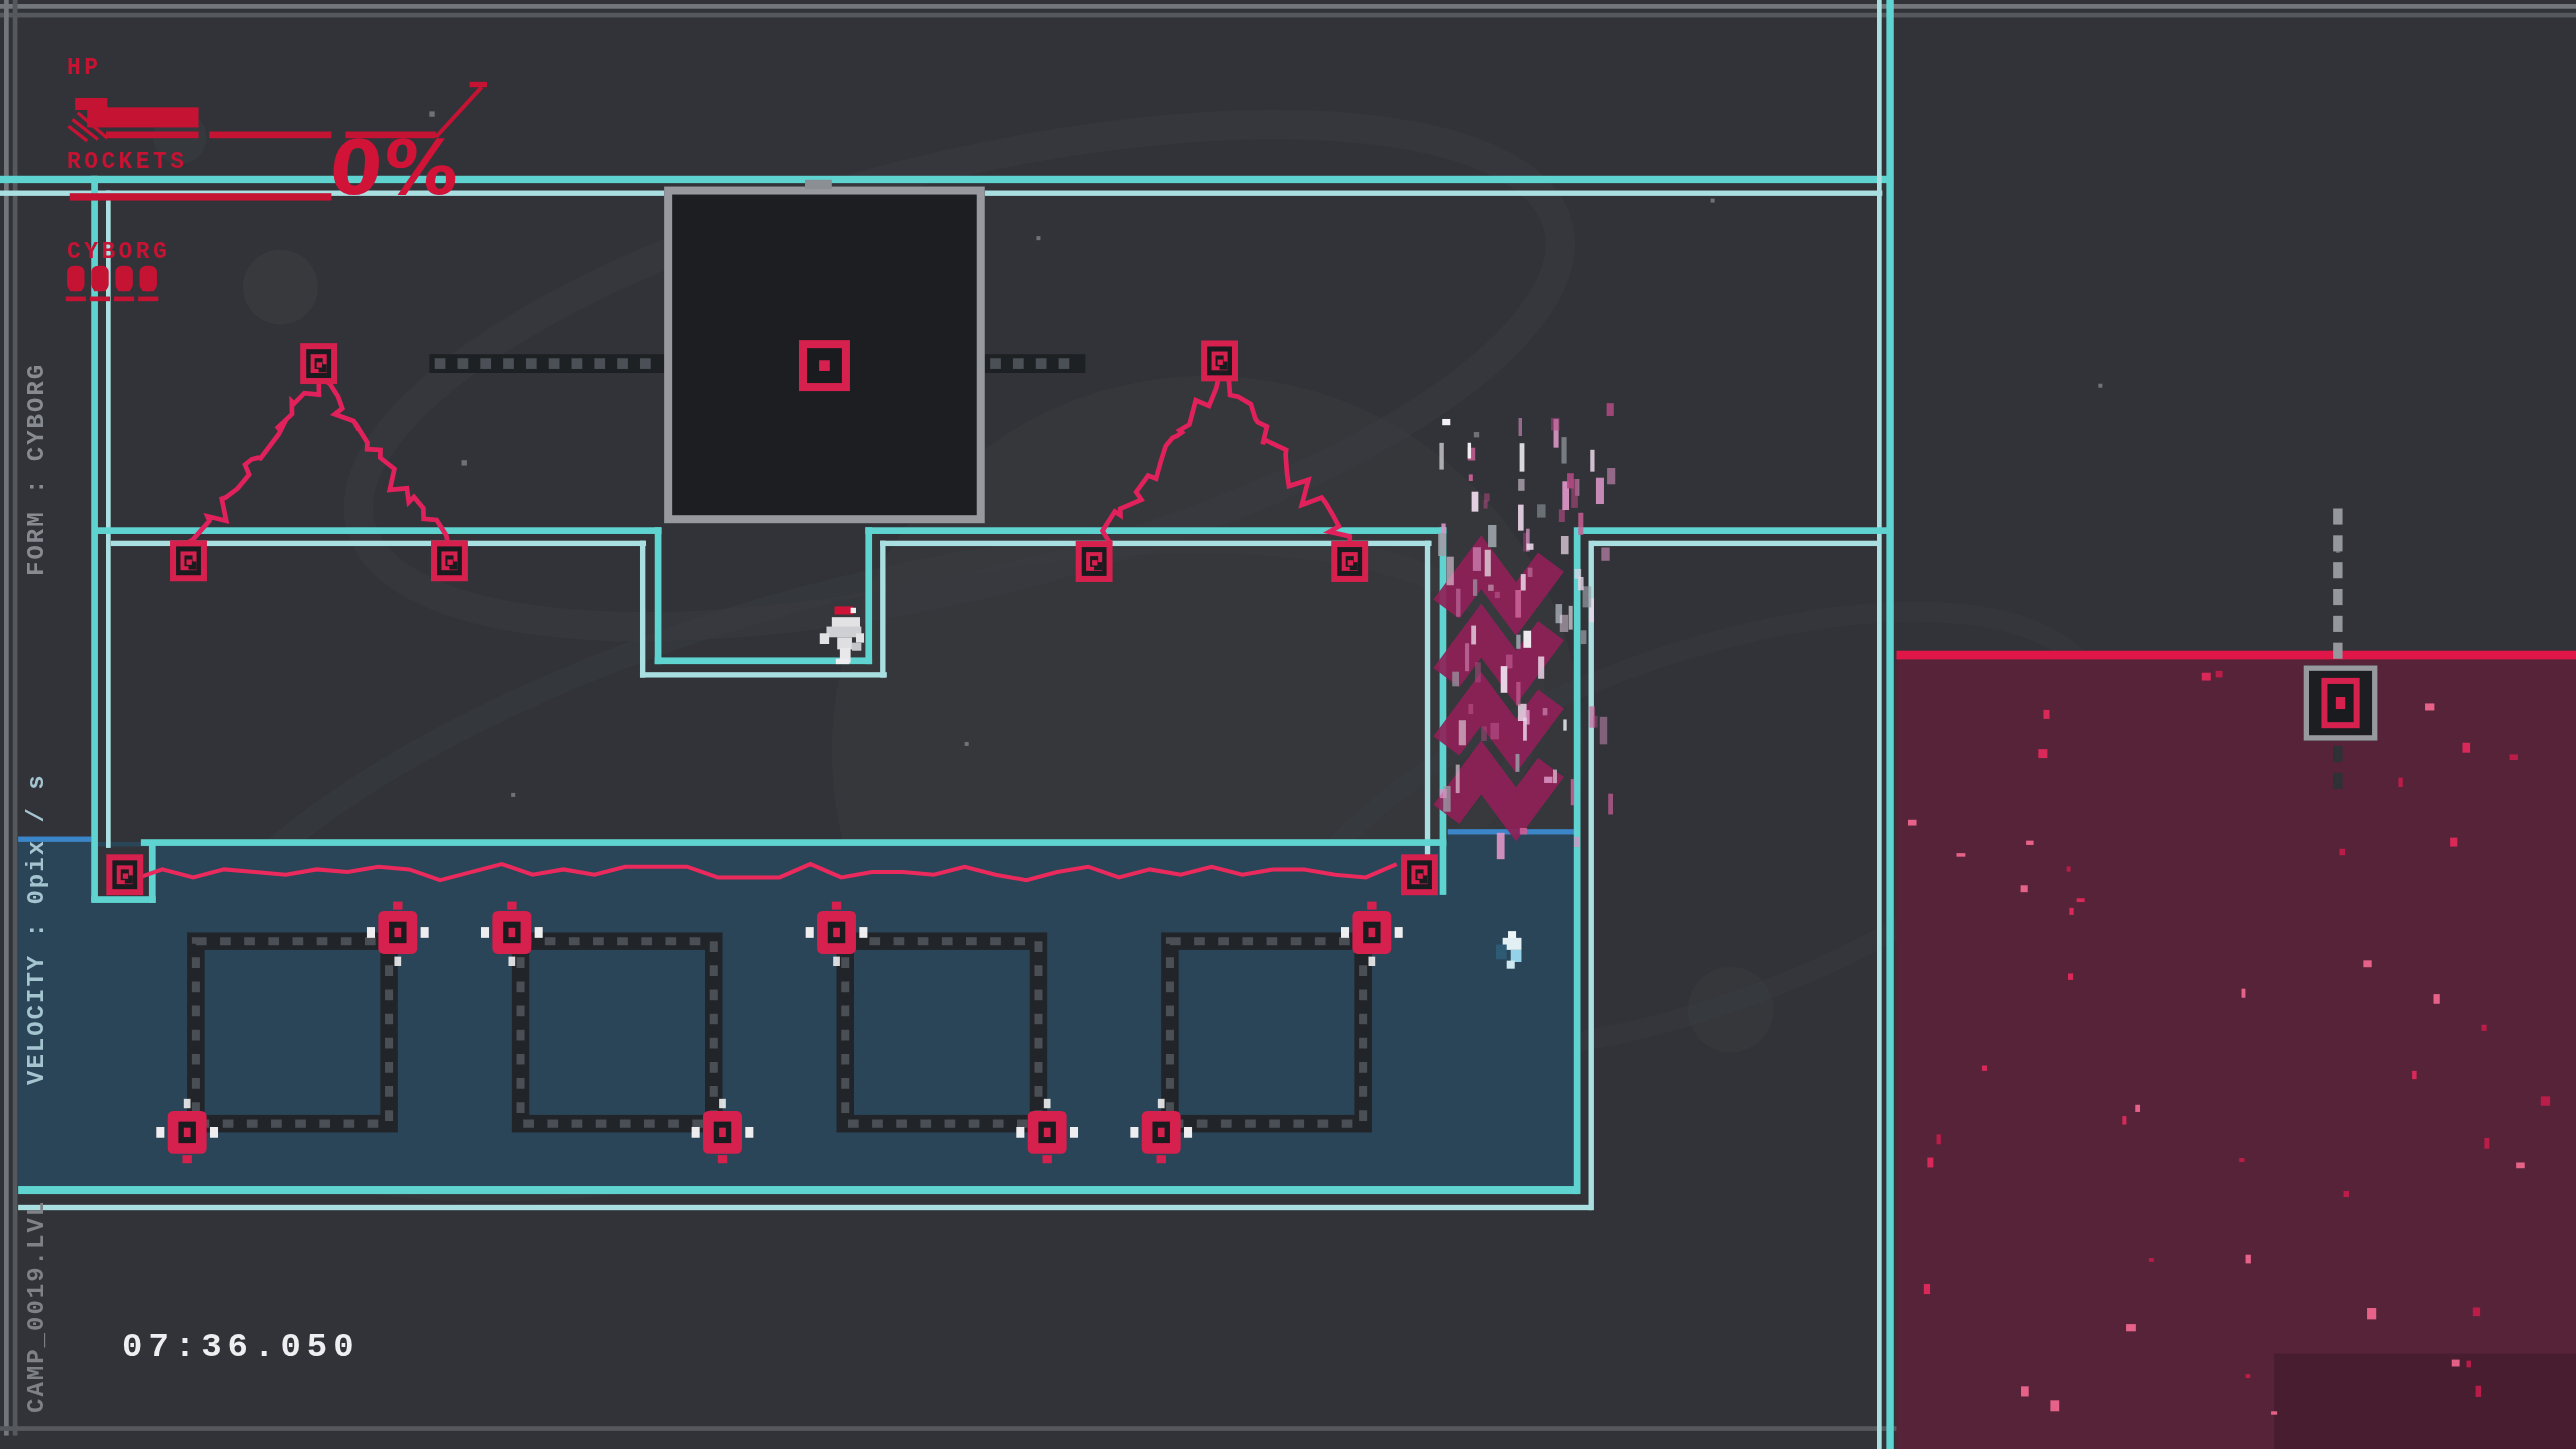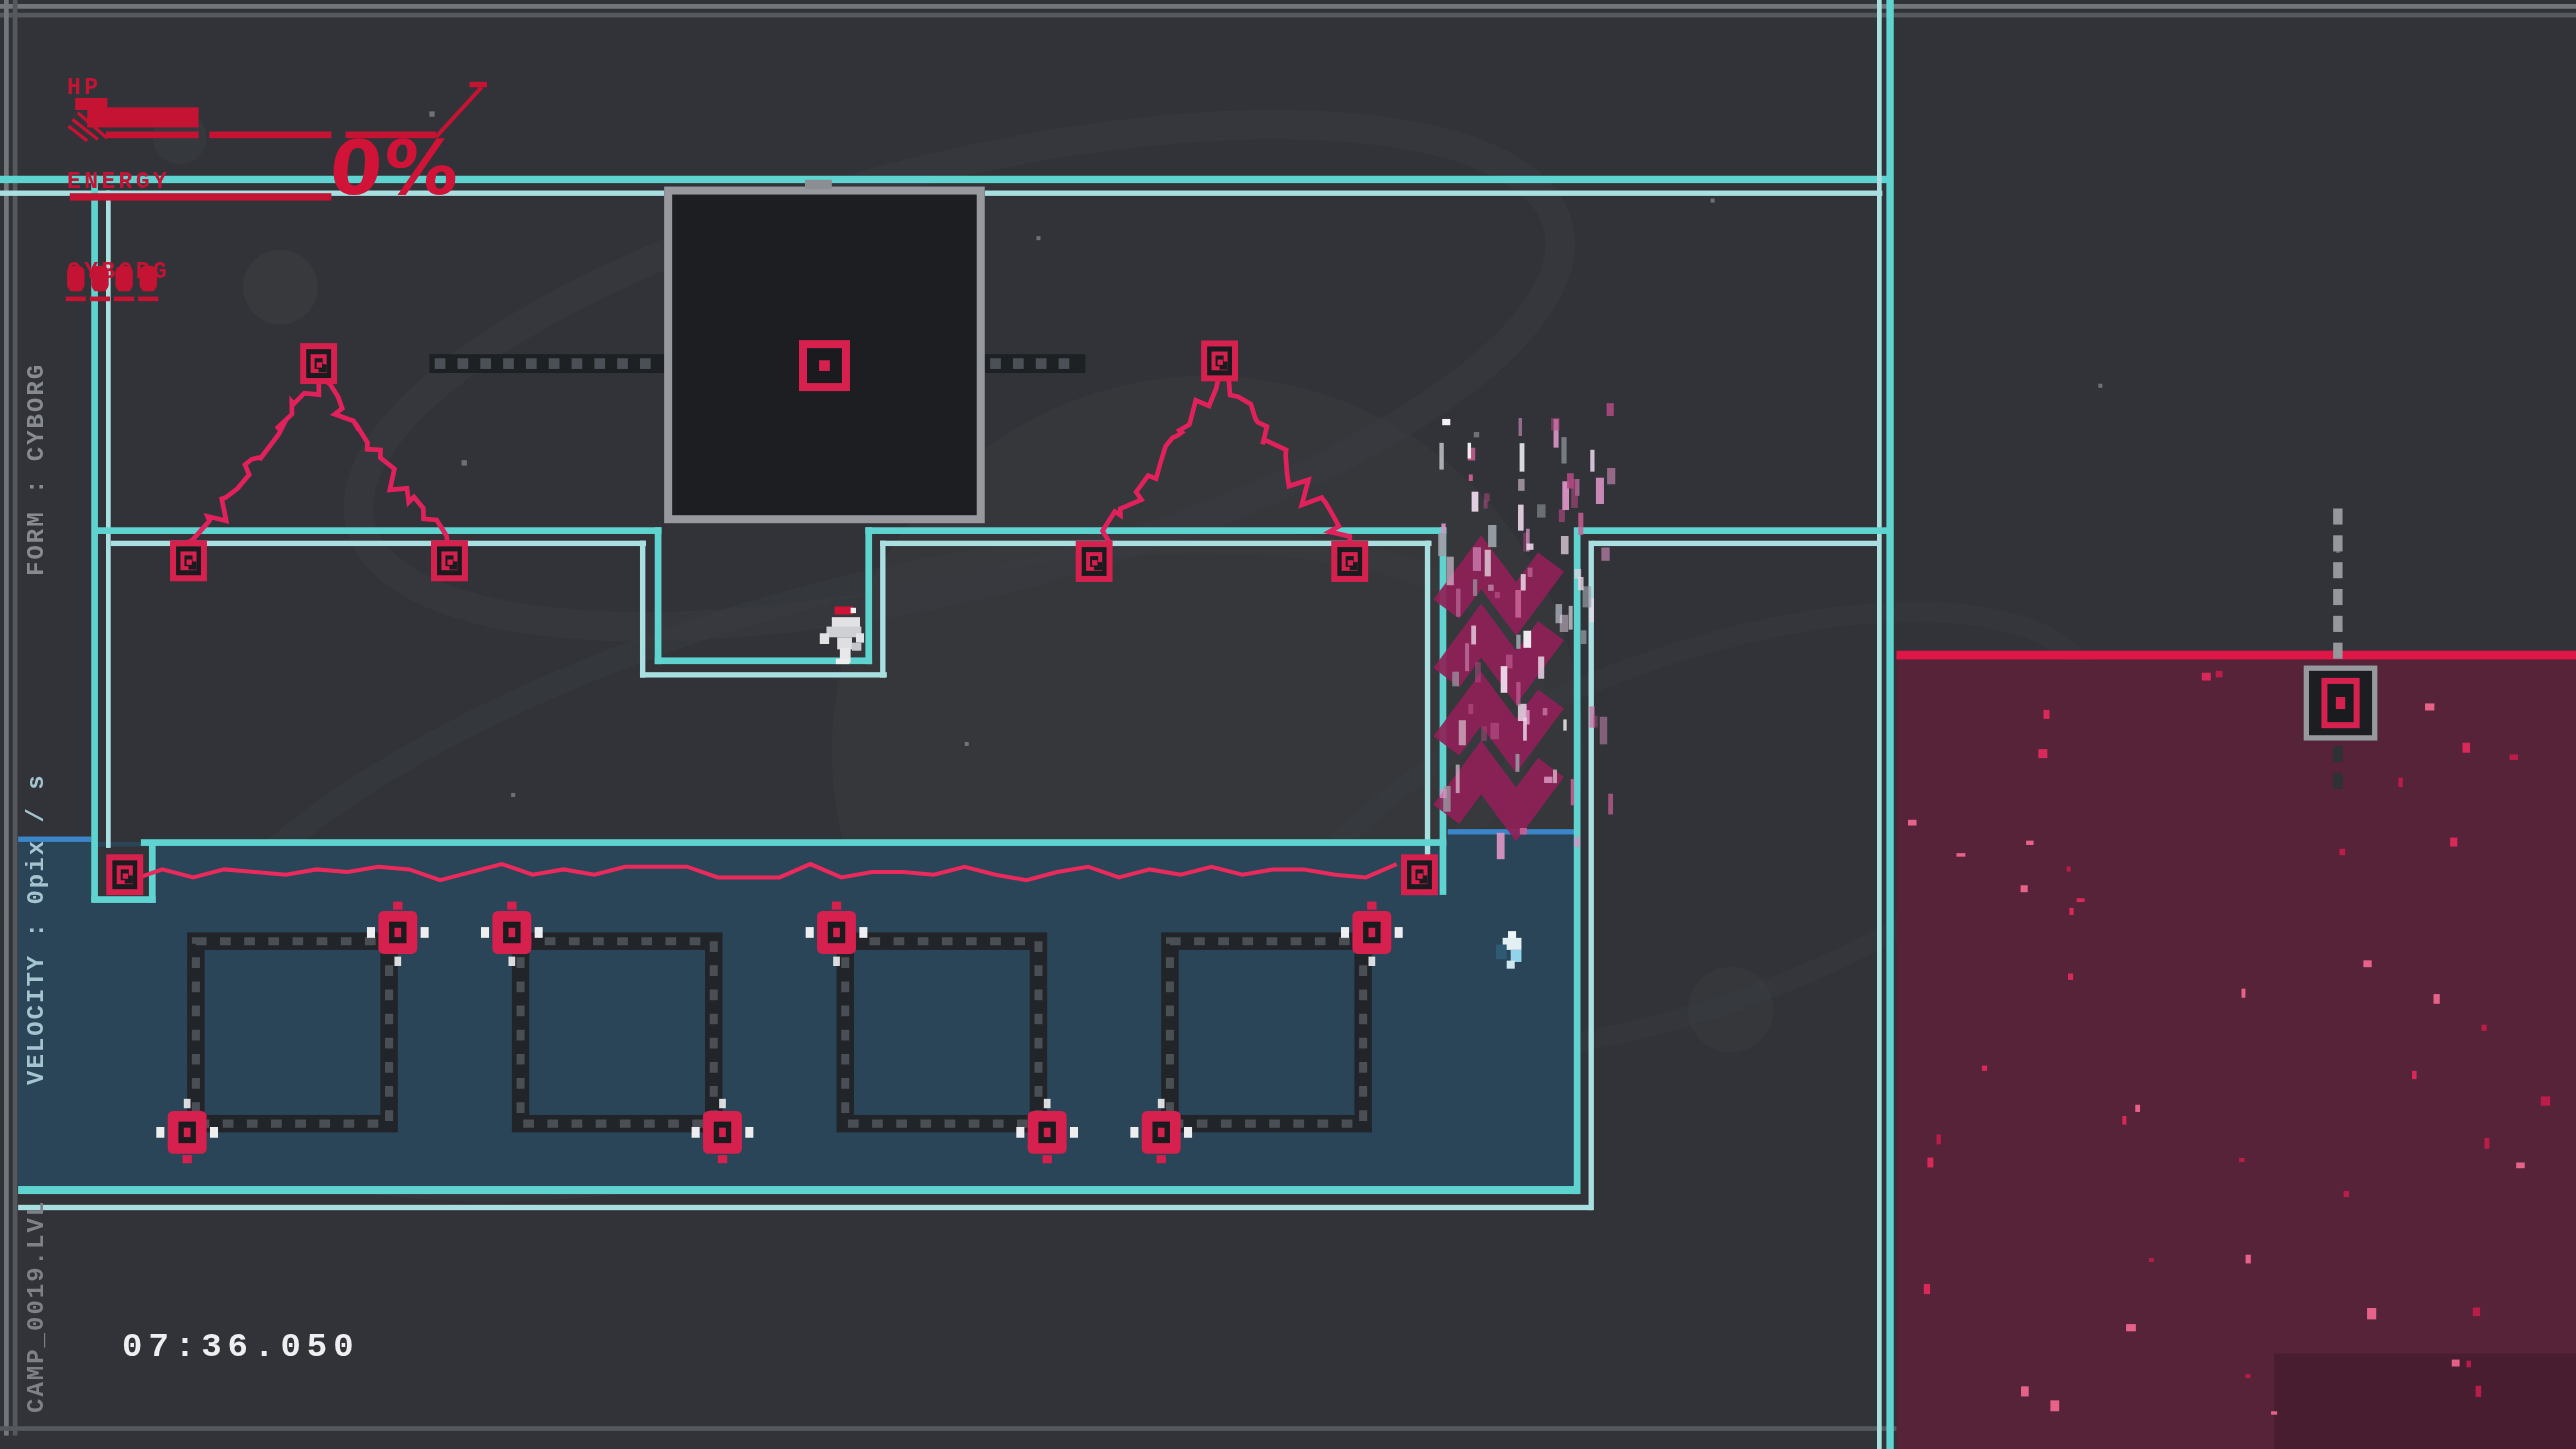--- a/index.html
+++ b/index.html
@@ -1,19 +1,19 @@
 <!DOCTYPE html>
 <html style="font-size:10.7px"><head>
 <meta charset="utf-8">
 <style>
   html,body{margin:0;padding:0;background:#1b1d20;overflow:hidden;}
   #viewport{position:relative;width:2576px;height:1449px;background:#313338;font-family:"Liberation Mono",monospace;overflow:hidden;}
   #lvl{position:absolute;left:0;top:0;z-index:1;}
   .txt{position:absolute;z-index:3;white-space:pre;}
-  #hp-label,#energy-label,#rockets-label{color:#c51334;font-weight:bold;font-size:23px;letter-spacing:3.4px;margin-top:20px;}
+  #hp-label,#energy-label,#rockets-label{color:#c51334;font-weight:bold;font-size:23px;letter-spacing:3.4px;}
   #hp-label{left:67px;top:55px;}
   #energy-label{left:67px;top:149px;}
   #rockets-label{left:67px;top:239px;}
   #energy-value{left:330px;top:131px;color:#d01337;font-weight:bold;font-size:75px;line-height:1;
      font-family:"DejaVu Sans",sans-serif;transform:skewX(-5deg);letter-spacing:1.3px;}
   .side{position:absolute;left:19px;width:35px;display:flex;align-items:center;justify-content:center;
      writing-mode:vertical-rl;transform:rotate(180deg);font-weight:bold;font-size:24px;letter-spacing:2px;z-index:3;}
   #side-form{top:295px;height:349px;color:#878b91;}
   #side-velocity{top:711px;height:436px;color:#a4c4d0;}
   #side-level{top:1182px;height:248px;color:#7e8287;}
@@ -429,21 +429,21 @@
         <rect x="176" y="428" width="18" height="6" fill="#c51334"></rect>
         <rect x="170" y="442" width="30" height="7" fill="#c51334"></rect>
         <rect x="208" y="396" width="26" height="38" fill="#c51334" opacity="1" rx="10"></rect>
         <rect x="212" y="428" width="18" height="6" fill="#c51334"></rect>
         <rect x="206" y="442" width="30" height="7" fill="#c51334"></rect>
       </g>
     </svg>
 
   <div class="hud">
     <div id="hp-label" class="txt">HP</div>
-    <div id="energy-label" class="txt">ENERGY</div>
+    <div id="energy-label" class="txt">ROCKETS</div>
     <div id="energy-value" class="txt">0%</div>
     <div id="rockets-label" class="txt">CYBORG</div>
   </div>
 
   <div id="side-form" class="side">FORM : CYBORG</div>
   <div id="side-velocity" class="side">VELOCITY : 0pix / s</div>
   <div id="side-level" class="side">CAMP_0019.LVL</div>
 
   <div id="timer" class="txt">07:36.050</div>
 </div>

